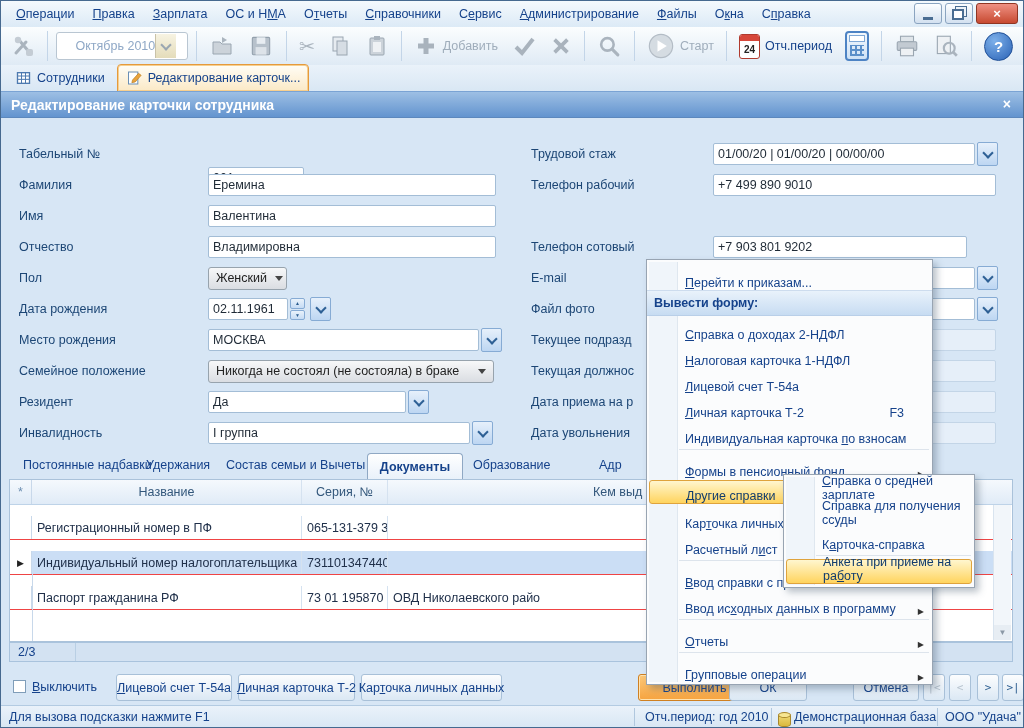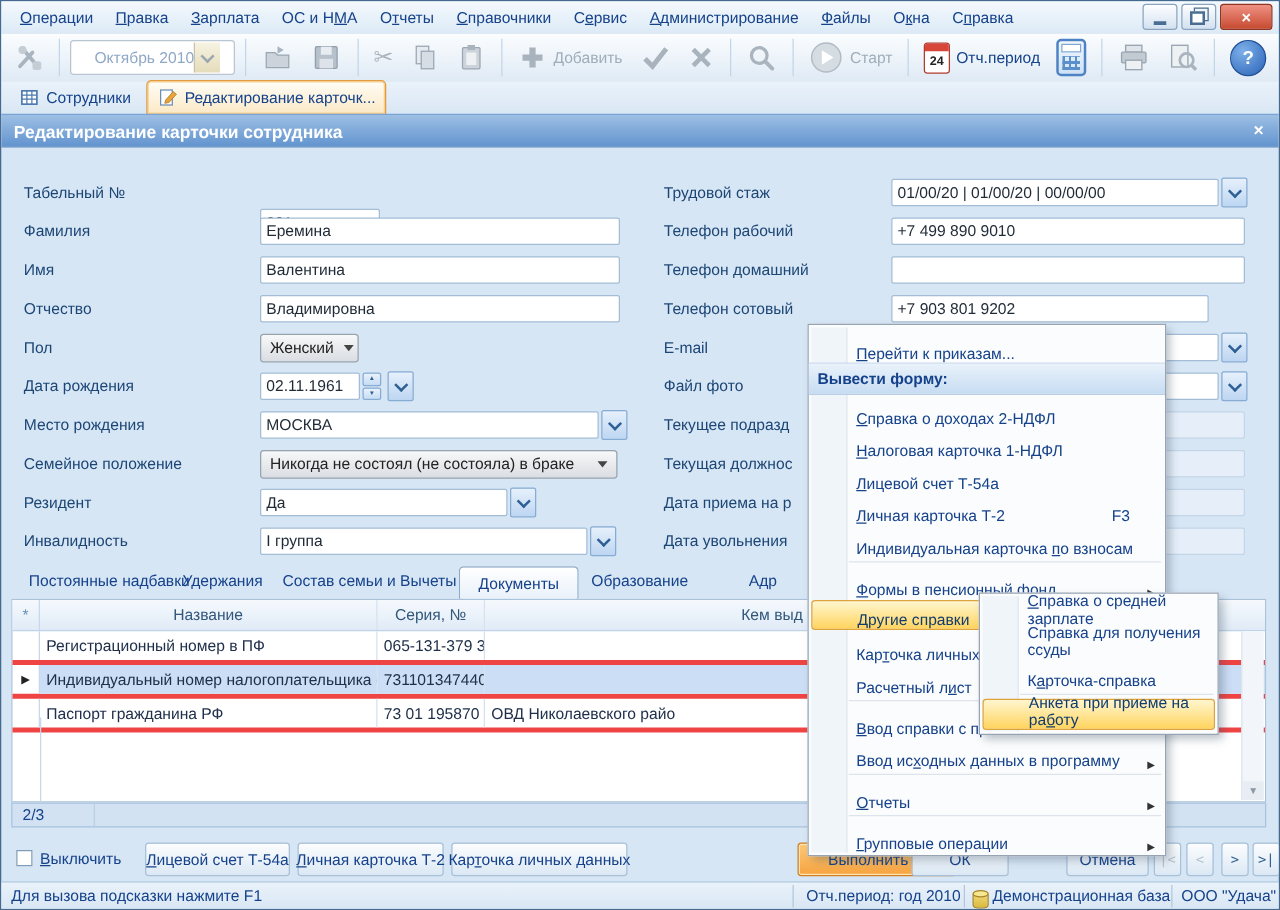--- a/index.html
+++ b/index.html
@@ -59,32 +59,32 @@
   .combo{height:23px;border:1px solid #97a3ad;border-radius:3px;background:linear-gradient(#f7f8f9,#dadde2);
     display:flex;align-items:center;padding:0 7px;color:#222;justify-content:space-between;box-sizing:border-box;}
   .carr{width:0;height:0;border-left:4px solid transparent;border-right:4px solid transparent;border-top:5px solid #444;margin-left:8px;flex:none;}
   .spin{width:15px;height:22px;display:flex;flex-direction:column;gap:1px;margin-left:2px;flex:none;}
   .sp{flex:1;border:1px solid #86abd4;background:linear-gradient(#e9f2fb,#c6dcf4);font-size:5px;color:#2b5d8f;
     display:flex;align-items:center;justify-content:center;border-radius:2px;}
   
   .dt2{position:absolute;top:457px;color:#15428b;white-space:nowrap;}
   .dt2box{position:absolute;top:452px;height:26px;box-sizing:border-box;border:1px solid #8fa8c4;border-bottom:none;
     background:linear-gradient(#ffffff,#e9f1fa);border-radius:4px 4px 0 0;display:flex;align-items:center;justify-content:center;
-    font-weight:normal;color:#15428b;z-index:2;}
+    font-weight:bold;color:#15428b;z-index:2;}
   
   .tbl{position:absolute;left:8px;top:478px;width:1004px;height:163px;background:#fff;border:1px solid #aac2da;box-sizing:border-box;}
   .throw{display:flex;height:24px;background:linear-gradient(#f5f9fd,#e0ebf7);border-bottom:1px solid #bed3e8;color:#33577b;}
   .tc{box-sizing:border-box;display:flex;align-items:center;overflow:hidden;white-space:nowrap;}
   .tc.mk{width:22px;justify-content:center;border-right:1px solid #c8d8ea;flex:none;color:#6b8db0;}
   .tc.nm{width:270px;flex:none;border-right:1px solid #d5e2f0;}
   .tc.sr{width:86px;flex:none;border-right:1px solid #d5e2f0;}
   .tc.is{flex:1;}
   .throw .tc.nm,.throw .tc.sr{justify-content:center;}
   .throw .tc.is{padding-left:205px;}
-  .trow{display:flex;height:23px;border-bottom:4px solid #ef4444;color:#20304a;}
+  .trow{display:flex;height:23px;border-bottom:1px solid #ef4444;color:#20304a;margin-top:11px;}
   .trow .tc{padding:0 5px;}
   .trow .tc.mk{padding:0;font-size:9px;color:#222;}
   .trow.sel .tc.nm,.trow.sel .tc.sr,.trow.sel .tc.is{background:#cbdef5;}
   .tfiller{position:absolute;left:0;top:94px;bottom:0;width:22px;border-right:1px solid #c8d8ea;}
   .vscroll{position:absolute;right:1px;top:25px;bottom:1px;width:17px;background:#f2f6fa;border-left:1px solid #d9e4ef;}
   .vsd{position:absolute;bottom:0;left:0;right:0;height:15px;background:#e7edf3;color:#8b98a5;font-size:8px;
     display:flex;align-items:center;justify-content:center;}
   .pager{position:absolute;left:8px;top:641px;width:1004px;height:20px;background:#d3e2f2;border:1px solid #a9c3dd;
     box-sizing:border-box;display:flex;align-items:center;color:#15428b;}
   .pgcell{width:66px;padding-left:8px;border-right:1px solid #b9cfe4;height:100%;display:flex;align-items:center;box-sizing:border-box;}
@@ -351,24 +351,20 @@
     <span class="flabel r">Трудовой стаж</span>
     <input class="inp" style="width: 262px;" value="01/00/20 | 01/00/20 | 00/00/00">
     <span class="dropbtn">
         <span class="chv"></span>
       </span>
   </div>
   <div class="frow" style="left:530px;top:172px">
     <span class="flabel r">Телефон рабочий</span>
     <input class="inp" style="width: 283px;" value="+7 499 890 9010">
   </div>
-  <div class="frow" style="left:530px;top:203px">
-    <span class="flabel r">Телефон домашний</span>
-    <input class="inp" style="width: 283px;" value="">
-  </div>
   <div class="frow" style="left:530px;top:234px">
     <span class="flabel r">Телефон сотовый</span>
     <input class="inp" style="width: 254px;" value="+7 903 801 9202">
   </div>
   <div class="frow" style="left:530px;top:265px">
     <span class="flabel r">E-mail</span>
     <input class="inp" style="width: 262px;" value="">
     <span class="dropbtn">
         <span class="chv"></span>
       </span>

